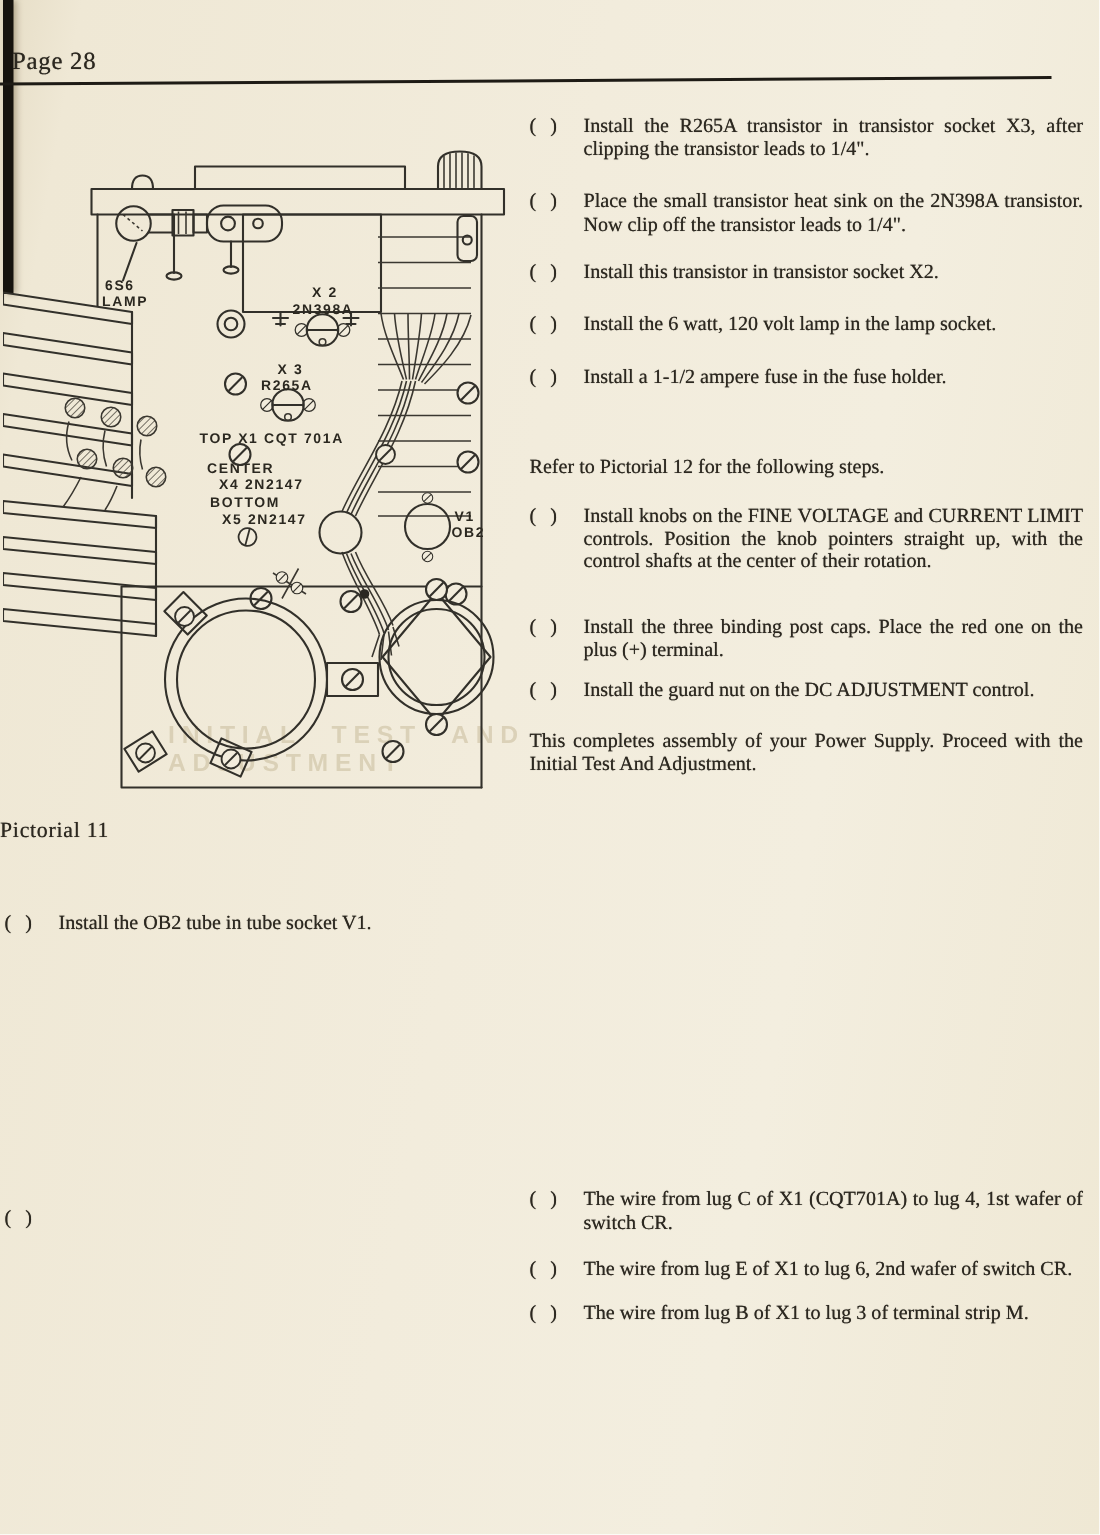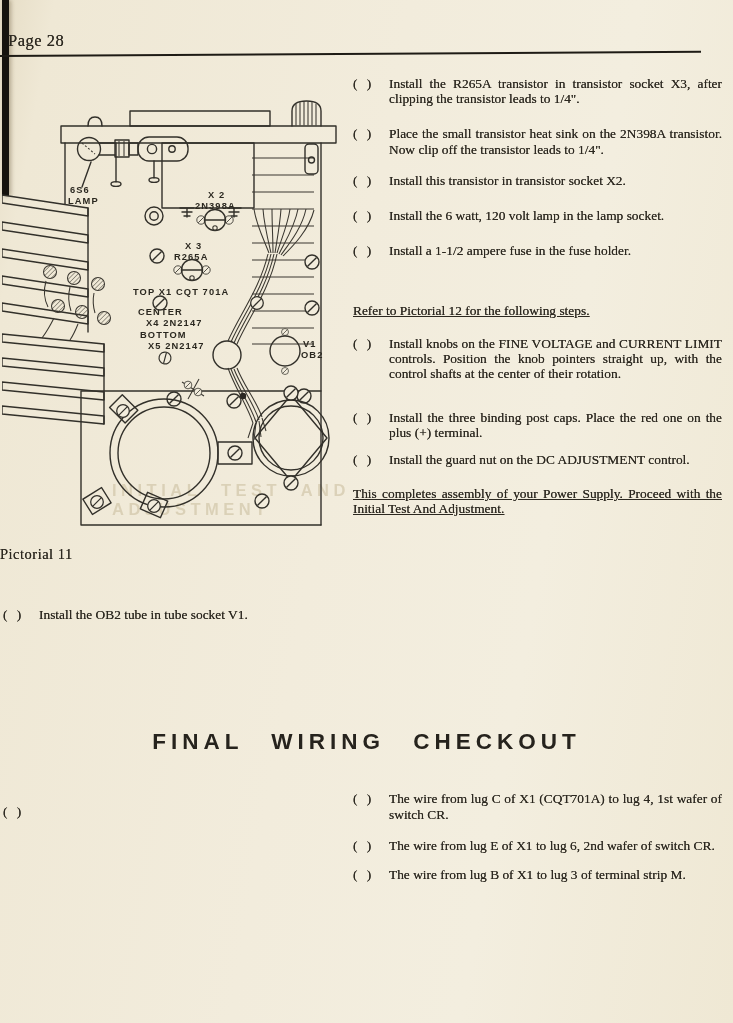--- a/index.html
+++ b/index.html
@@ -29,21 +29,21 @@
   .caption{ position:absolute; left:0; top:546px; width:344px; text-align:left;
     font-size:14.5px; letter-spacing:.5px; }
   
   .refer-left{ position:absolute; left:3px; top:577px; width:342px; font-size:13.4px; }
   .ob2{ position:absolute; left:3px; top:607px; width:342px; }
   .col{ position:absolute; font-size:13.4px; line-height:15.2px; }
   .right-col{ left:353px; top:76px; width:369px; }
   .check-item{ display:flex; }
   .check-mark{ flex:none; width:36px; letter-spacing:3px; white-space:pre; }
   .check-text{ flex:1; text-align:justify; }
-  .para{ text-align:justify;text-decoration:underline; }
+  .para{ text-align:justify; }
   .mt11{margin-top:11px;} .mt14{margin-top:14px;} .mt15{margin-top:15px;}
   .mt16{margin-top:16px;} .mt17{margin-top:17px;} .mt19{margin-top:19px;}
   .mt20{margin-top:20px;} .mt29{margin-top:29px;}
   .mt31{margin-top:31px;} .mt45{margin-top:45px;}
   
   .section-heading{ position:absolute; left:0; top:729px; width:733px; text-align:center;
     font-family:"Liberation Sans", sans-serif; font-weight:bold; font-size:22.5px;
     letter-spacing:5px; word-spacing:17px; color:#26231d; }
   .bl-col{ left:3px; top:773px; width:344px; line-height:15.8px; }
   .br-col{ left:353px; top:775px; width:369px; line-height:15.8px; }
@@ -315,21 +315,20 @@
       <span class="check-mark">( )</span>
       <span class="check-text">Install the three binding post caps. Place the red one on the plus (+) terminal.</span>
     </div>
     <div class="check-item mt11">
       <span class="check-mark">( )</span>
       <span class="check-text">Install the guard nut on the DC ADJUSTMENT control.</span>
     </div>
     <div class="para mt19">This completes assembly of your Power Supply. Proceed with the Initial Test And Adjustment.</div>
   </div>
 
-  <div class="section-heading">FINAL WIRING CHECKOUT</div>
 
   <div class="col bl-col ink">
     <div class="check-item mt31">
       <span class="check-mark">( )</span>
     </div>
   </div>
 
   <div class="col br-col ink">
     <div class="check-item mt16">
       <span class="check-mark">( )</span>

